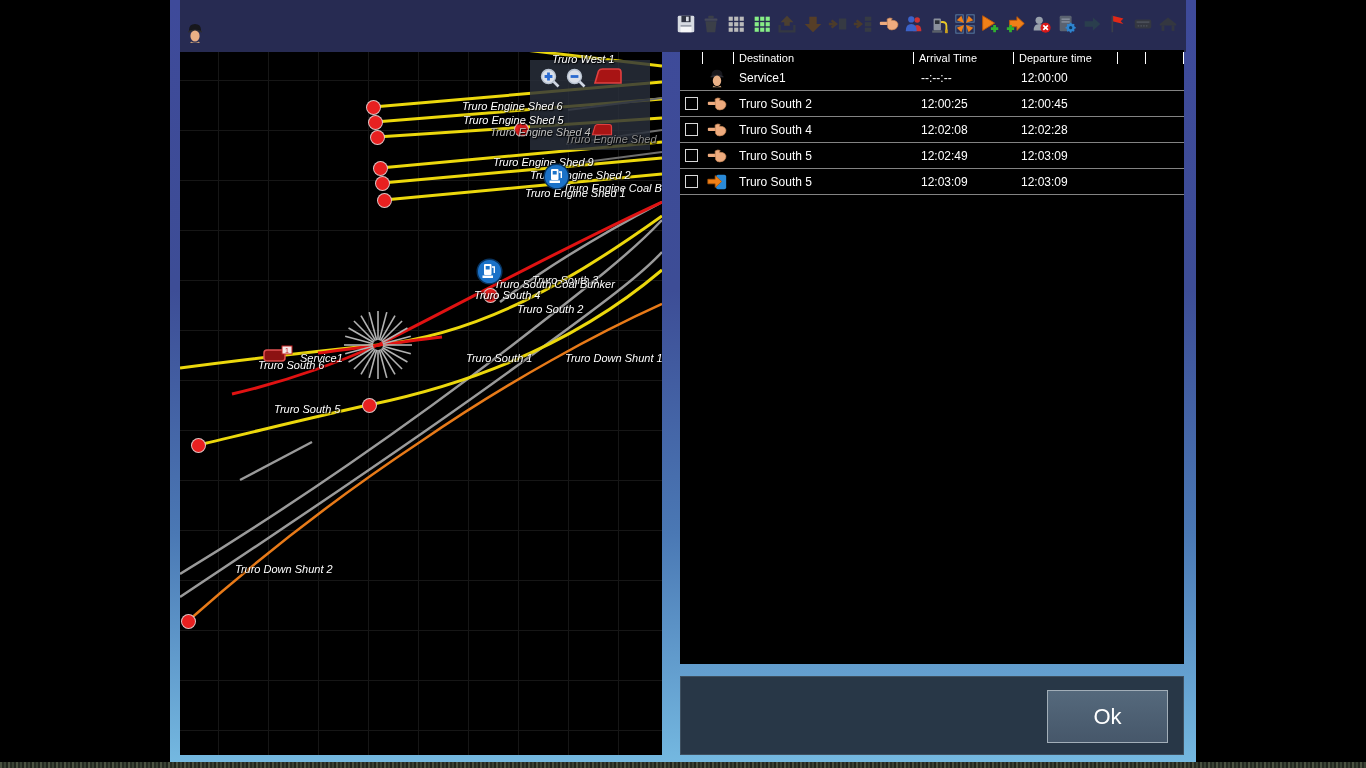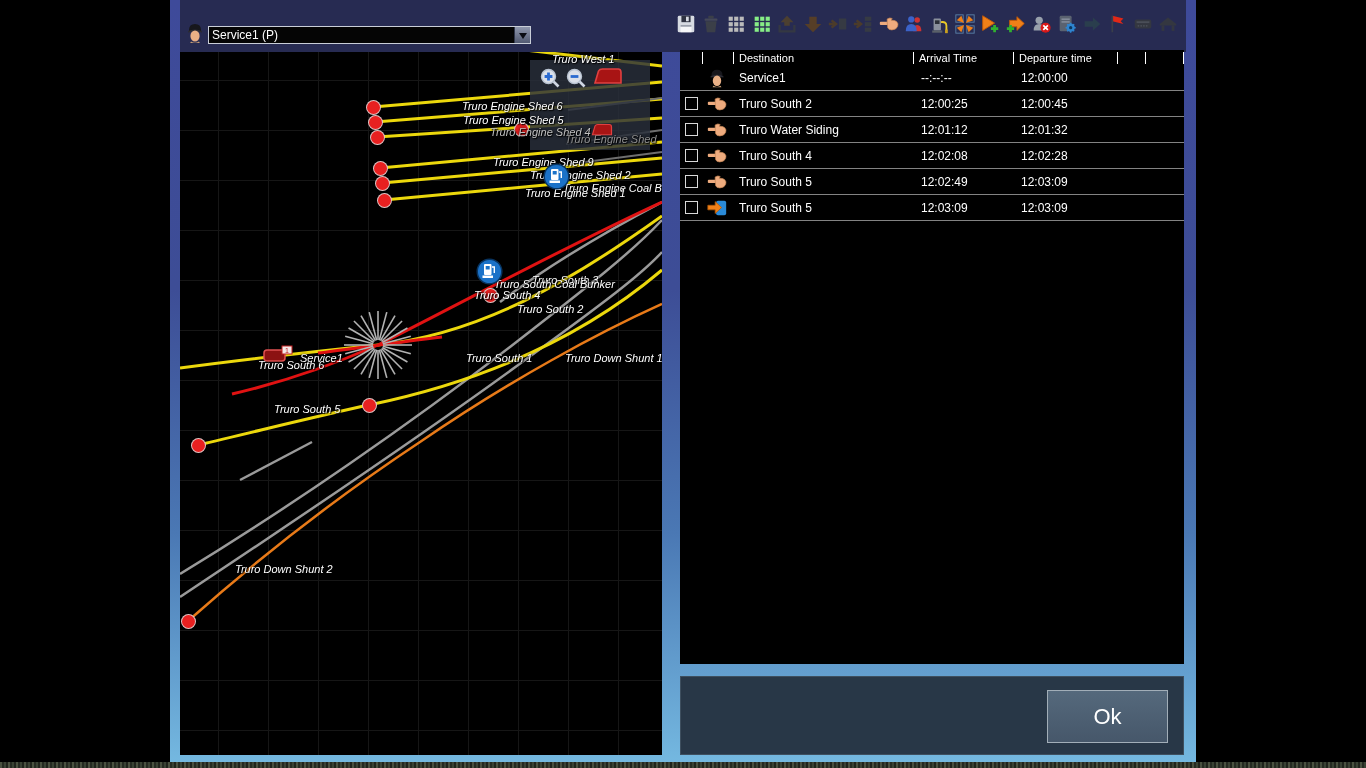--- a/index.html
+++ b/index.html
@@ -72,24 +72,20 @@
 
 <div id="window">
   <div id="top-band"></div>
 
   <div id="selector-icon"><svg viewBox="0 0 24 24">
         <path d="M6 9 q0 -6 6 -6 q6 0 6 6 v1 H6 Z" fill="#17171c"></path>
         <path d="M5 10 q7 -3 14 0 v1.5 q-7 -2 -14 0 Z" fill="#2b2b33"></path>
         <ellipse cx="12" cy="15" rx="4.6" ry="5.6" fill="#e9b086"></ellipse>
         <path d="M8 20.5 q4 2.5 8 0 l0.8 1.5 H7.2 Z" fill="#c49a74"></path>
       </svg></div>
-  <div id="service-dropdown">
-    <span>Service1 (P)</span>
-    <span id="dropdown-arrow"></span>
-  </div>
 
   <div id="toolbar">
       <div class="tb-btn">
         <svg viewBox="0 0 24 24">
           <rect x="3" y="3" width="18" height="18" rx="1.5" fill="#d7dbe2"></rect>
           <rect x="7" y="3" width="10" height="7" fill="#2e3240"></rect>
           <rect x="12" y="4" width="3" height="5" fill="#d7dbe2"></rect>
           <rect x="6" y="13" width="12" height="8" fill="#f5f6f8"></rect>
           <rect x="6" y="13" width="12" height="2" fill="#9aa0ac"></rect>
         </svg>
@@ -418,81 +414,59 @@
           <div class="ccell" style="width: 22px;">
             <span class="cb"></span>
           </div>
           <div class="ccell" style="width: 31px;">
             <span class="row-icon"><svg viewBox="0 0 24 24">
                 <path d="M2 10.5 Q2 9.5 3 9.5 L11 9.5 L11 13 L3 13 Q2 13 2 12 Z" fill="#eeab7e"></path>
                 <path d="M10 6.5 Q13 4.5 15.5 6 L14.5 8 Q18 7.5 20.5 9.5 Q22.5 11.5 21.5 14.5 Q20 18.5 15 18.5 Q11.5 18.5 10.5 16 L10 9.5 Z" fill="#eeab7e" stroke="#c08050" stroke-width="0.7"></path>
               </svg></span>
           </div>
           <div class="ccell" style="width: 180px;">
-            <span class="dest">Truro Water Siding</span>
+            <span class="dest">Truro South 4</span>
           </div>
           <div class="ccell" style="width: 100px;">
-            <span class="time">12:01:12</span>
+            <span class="time">12:02:08</span>
           </div>
           <div class="ccell" style="width: 104px;">
-            <span class="time">12:01:32</span>
+            <span class="time">12:02:28</span>
           </div>
           <div class="ccell" style="width: 28px;"></div>
           <div class="ccell" style="width: 39px;"></div>
         </div>
         <div class="tt-row">
           <div class="ccell" style="width: 22px;">
             <span class="cb"></span>
           </div>
           <div class="ccell" style="width: 31px;">
             <span class="row-icon"><svg viewBox="0 0 24 24">
                 <path d="M2 10.5 Q2 9.5 3 9.5 L11 9.5 L11 13 L3 13 Q2 13 2 12 Z" fill="#eeab7e"></path>
                 <path d="M10 6.5 Q13 4.5 15.5 6 L14.5 8 Q18 7.5 20.5 9.5 Q22.5 11.5 21.5 14.5 Q20 18.5 15 18.5 Q11.5 18.5 10.5 16 L10 9.5 Z" fill="#eeab7e" stroke="#c08050" stroke-width="0.7"></path>
               </svg></span>
           </div>
           <div class="ccell" style="width: 180px;">
-            <span class="dest">Truro South 4</span>
+            <span class="dest">Truro South 5</span>
           </div>
           <div class="ccell" style="width: 100px;">
-            <span class="time">12:02:08</span>
+            <span class="time">12:02:49</span>
           </div>
           <div class="ccell" style="width: 104px;">
-            <span class="time">12:02:28</span>
+            <span class="time">12:03:09</span>
           </div>
           <div class="ccell" style="width: 28px;"></div>
           <div class="ccell" style="width: 39px;"></div>
         </div>
         <div class="tt-row">
           <div class="ccell" style="width: 22px;">
             <span class="cb"></span>
           </div>
           <div class="ccell" style="width: 31px;">
             <span class="row-icon"><svg viewBox="0 0 24 24">
-                <path d="M2 10.5 Q2 9.5 3 9.5 L11 9.5 L11 13 L3 13 Q2 13 2 12 Z" fill="#eeab7e"></path>
-                <path d="M10 6.5 Q13 4.5 15.5 6 L14.5 8 Q18 7.5 20.5 9.5 Q22.5 11.5 21.5 14.5 Q20 18.5 15 18.5 Q11.5 18.5 10.5 16 L10 9.5 Z" fill="#eeab7e" stroke="#c08050" stroke-width="0.7"></path>
-              </svg></span>
-          </div>
-          <div class="ccell" style="width: 180px;">
-            <span class="dest">Truro South 5</span>
-          </div>
-          <div class="ccell" style="width: 100px;">
-            <span class="time">12:02:49</span>
-          </div>
-          <div class="ccell" style="width: 104px;">
-            <span class="time">12:03:09</span>
-          </div>
-          <div class="ccell" style="width: 28px;"></div>
-          <div class="ccell" style="width: 39px;"></div>
-        </div>
-        <div class="tt-row">
-          <div class="ccell" style="width: 22px;">
-            <span class="cb"></span>
-          </div>
-          <div class="ccell" style="width: 31px;">
-            <span class="row-icon"><svg viewBox="0 0 24 24">
                 <rect x="11" y="4" width="11" height="16" rx="2" fill="#2a8ad8"></rect>
                 <path d="M2 14 L10 14 L10 18 L17 11.5 L10 5 L10 9 L2 9 Z" fill="#f08018" stroke="#b05808" stroke-width="0.8"></path>
               </svg></span>
           </div>
           <div class="ccell" style="width: 180px;">
             <span class="dest">Truro South 5</span>
           </div>
           <div class="ccell" style="width: 100px;">
             <span class="time">12:03:09</span>
           </div>

